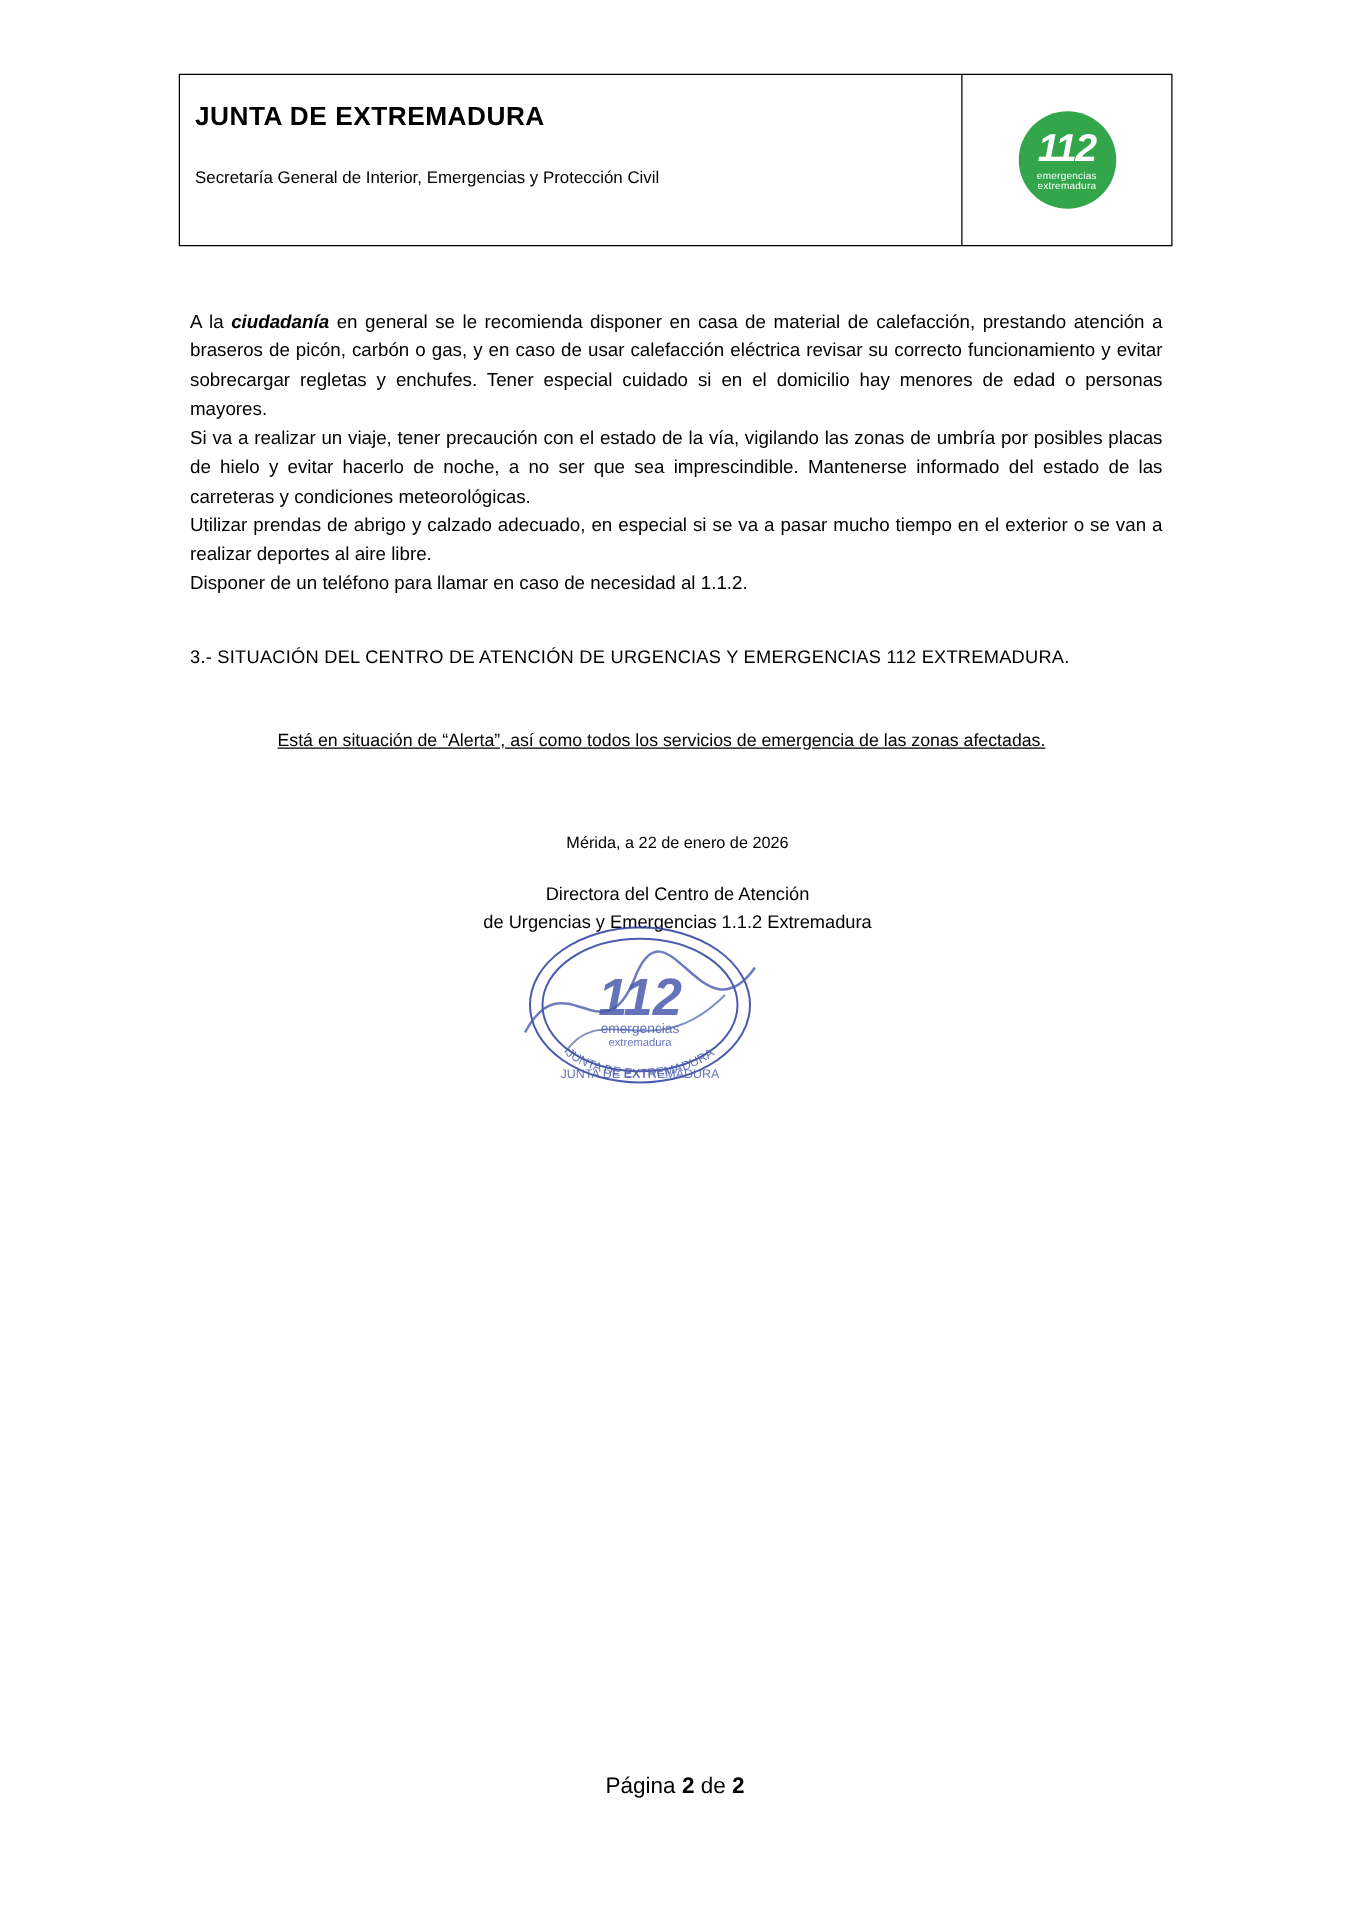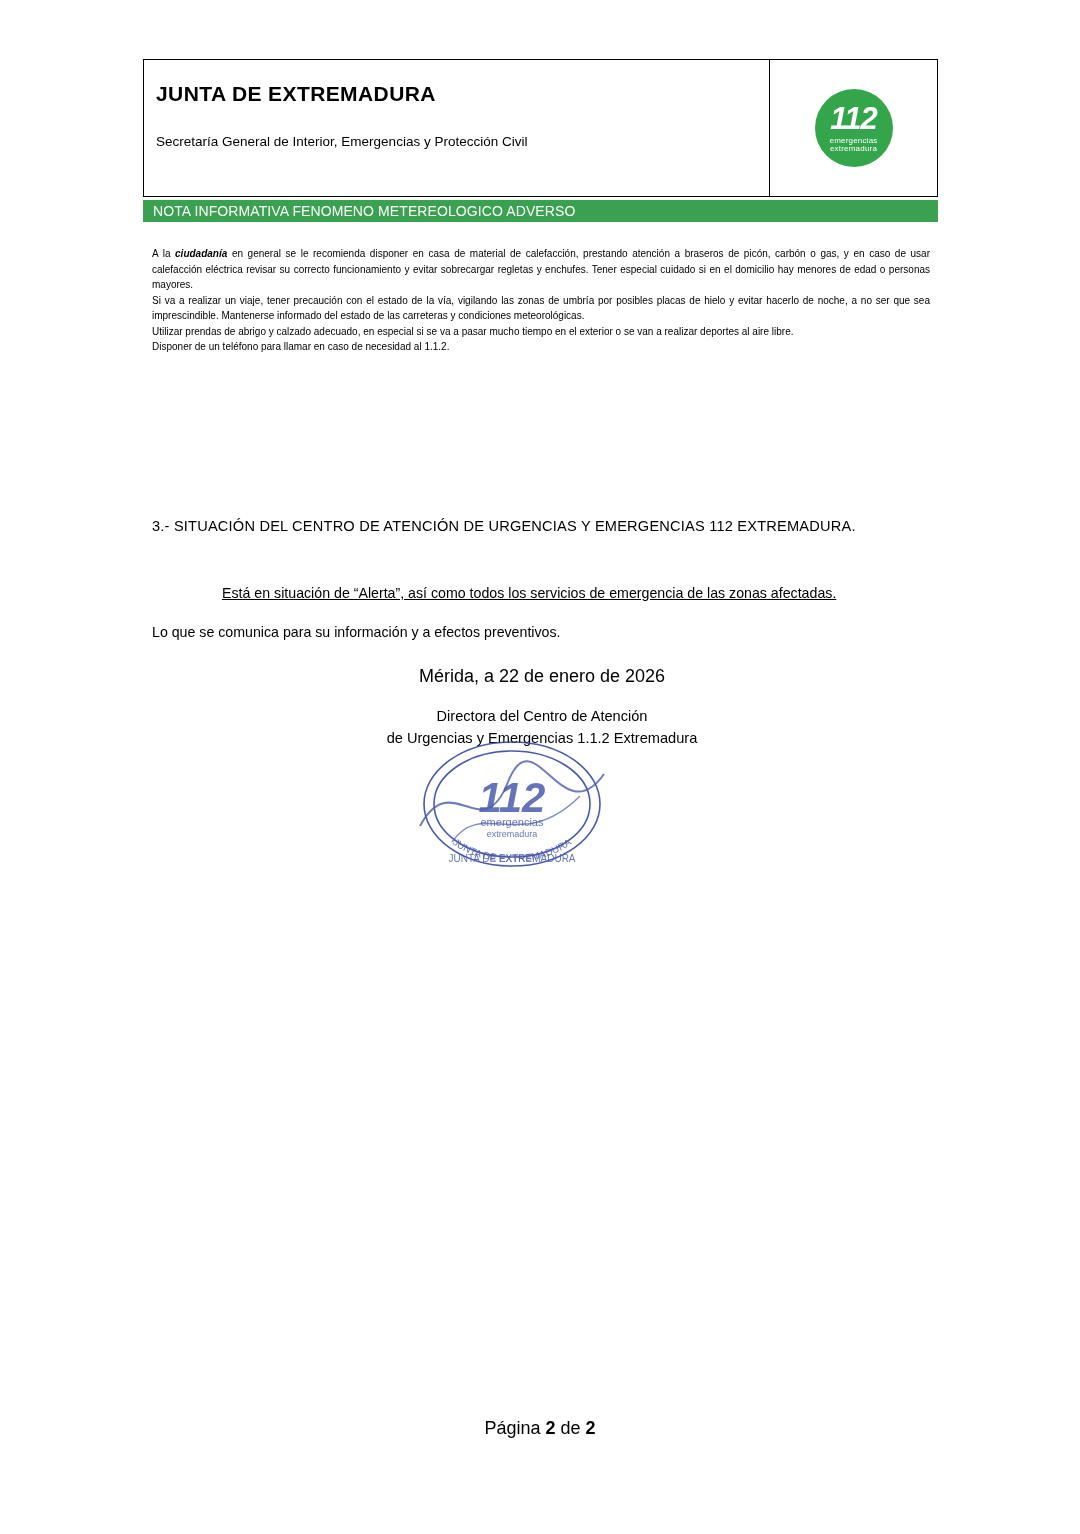--- a/index.html
+++ b/index.html
@@ -106,21 +106,21 @@
     white-space: nowrap;
     overflow: hidden;
   }
 
   
   .body-text {
     position: absolute;
     left: 152px;
     top: 246px;
     width: 778px;
-    font-size: 10px;
+    font-size: 15px;
     line-height: 1.55;
     text-align: justify;
   }
   .body-text p {
     margin: 0;
   }
   .body-text em {
     font-style: italic;
     font-weight: bold;
   }
@@ -154,21 +154,21 @@
     width: 780px;
     font-size: 14.2px;
     line-height: 1.55;
   }
 
   .place-date {
     position: absolute;
     left: 152px;
     top: 666px;
     width: 780px;
-    font-size: 18px;
+    font-size: 13px;
     text-align: center;
   }
 
   .sign-block {
     position: absolute;
     left: 152px;
     top: 706px;
     width: 780px;
     text-align: center;
     font-size: 14.6px;
@@ -224,34 +224,32 @@
     </div>
     <div class="header-right">
       <div class="logo112">
         <span class="num">112</span>
         <span class="sub1">emergencias</span>
         <span class="sub2">extremadura</span>
       </div>
     </div>
   </div>
 
-  <div class="banner">NOTA INFORMATIVA FENOMENO METEREOLOGICO ADVERSO</div>
 
   <div class="body-text">
     <p><span>A la </span><em>ciudadanía</em><span> en general se le recomienda disponer en casa de material de calefacción, prestando atención a braseros de picón, carbón o gas, y en caso de usar calefacción eléctrica revisar su correcto funcionamiento y evitar sobrecargar regletas y enchufes. Tener especial cuidado si en el domicilio hay menores de edad o personas mayores.</span></p>
     <p>Si va a realizar un viaje, tener precaución con el estado de la vía, vigilando las zonas de umbría por posibles placas de hielo y evitar hacerlo de noche, a no ser que sea imprescindible. Mantenerse informado del estado de las carreteras y condiciones meteorológicas.</p>
     <p>Utilizar prendas de abrigo y calzado adecuado, en especial si se va a pasar mucho tiempo en el exterior o se van a realizar deportes al aire libre.</p>
     <p>Disponer de un teléfono para llamar en caso de necesidad al 1.1.2.</p>
   </div>
 
   <div class="section-heading">3.- SITUACIÓN DEL CENTRO DE ATENCIÓN DE URGENCIAS Y EMERGENCIAS 112 EXTREMADURA.</div>
 
   <div class="para-indent">Está en situación de “Alerta”, así como todos los servicios de emergencia de las zonas afectadas.</div>
 
-  <div class="para-plain">Lo que se comunica para su información y a efectos preventivos.</div>
 
   <div class="place-date">Mérida, a 22 de enero de 2026</div>
 
   <div class="sign-block">
     <div>Directora del Centro de Atención</div>
     <div>de Urgencias y Emergencias 1.1.2 Extremadura</div>
   </div>
 
   <div class="signature-area">
     <svg class="stamp" viewBox="0 0 200 132">

